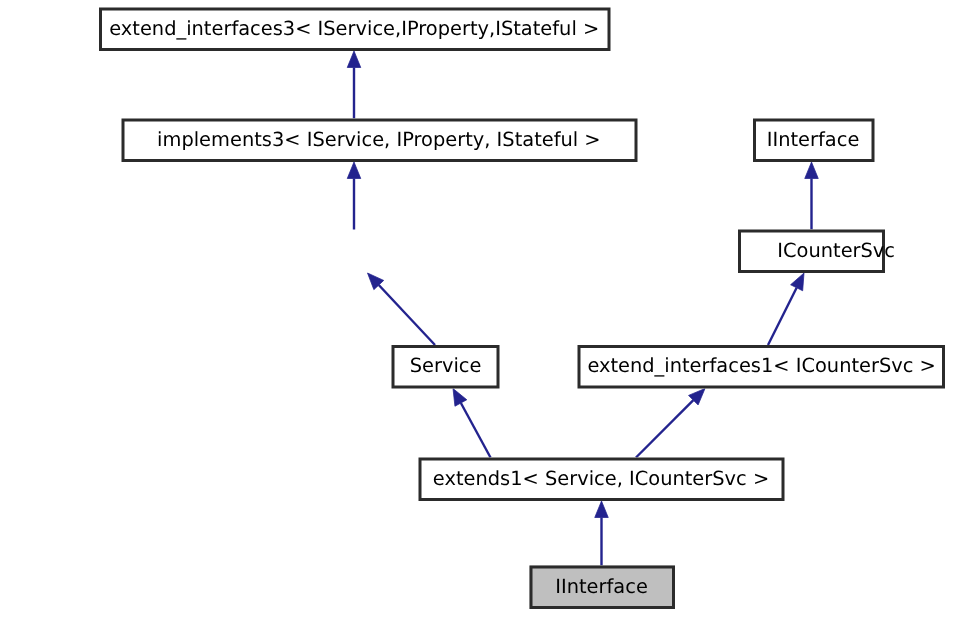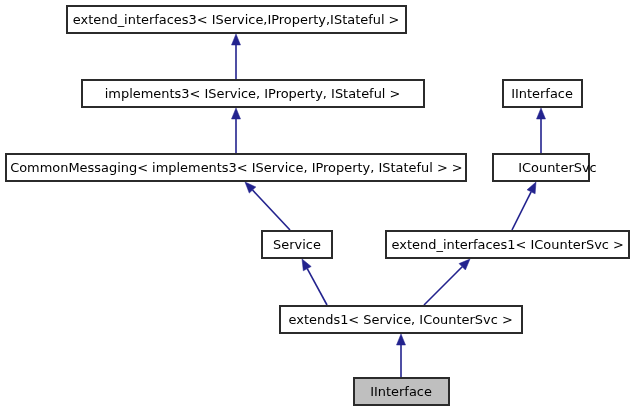--- a/index.html
+++ b/index.html
@@ -95,23 +95,20 @@
   </div>
 
   <div class="uml-node" style="left: 81px; top: 79px; width: 344px; height: 29px; background: rgb(255, 255, 255); border-color: rgb(43, 43, 43); color: rgb(0, 0, 0);">
     <span class="node-label">implements3&lt; IService, IProperty, IStateful &gt;</span>
   </div>
 
   <div class="uml-node" style="left: 502px; top: 79px; width: 81px; height: 29px; background: rgb(255, 255, 255); border-color: rgb(43, 43, 43); color: rgb(0, 0, 0);">
     <span class="node-label">IInterface</span>
   </div>
 
-  <div class="uml-node" style="left: 5px; top: 153px; width: 462px; height: 29px; background: rgb(255, 255, 255); border-color: rgb(43, 43, 43); color: rgb(0, 0, 0);">
-    <span class="node-label">CommonMessaging&lt; implements3&lt; IService, IProperty, IStateful &gt; &gt;</span>
-  </div>
 
   <div class="uml-node" style="left: 492px; top: 153px; width: 98px; height: 29px; background: rgb(255, 255, 255); border-color: rgb(43, 43, 43); color: rgb(0, 0, 0); padding-left: 32px;">
     <span class="node-label">ICounterSvc</span>
   </div>
 
   <div class="uml-node" style="left: 261px; top: 230px; width: 72px; height: 29px; background: rgb(255, 255, 255); border-color: rgb(43, 43, 43); color: rgb(0, 0, 0);">
     <span class="node-label">Service</span>
   </div>
 
   <div class="uml-node" style="left: 385px; top: 230px; width: 245px; height: 29px; background: rgb(255, 255, 255); border-color: rgb(43, 43, 43); color: rgb(0, 0, 0); align-items: center;">

